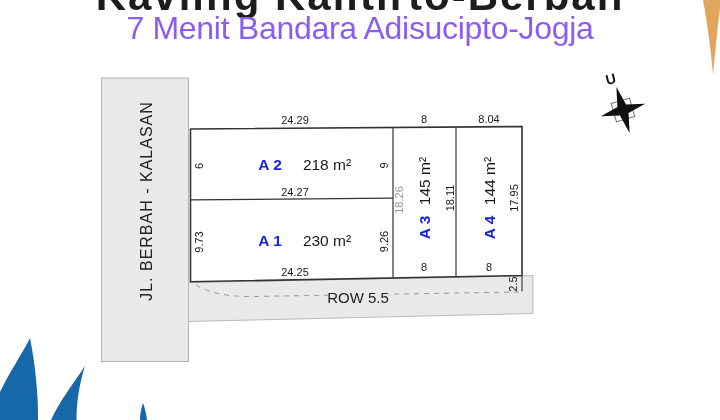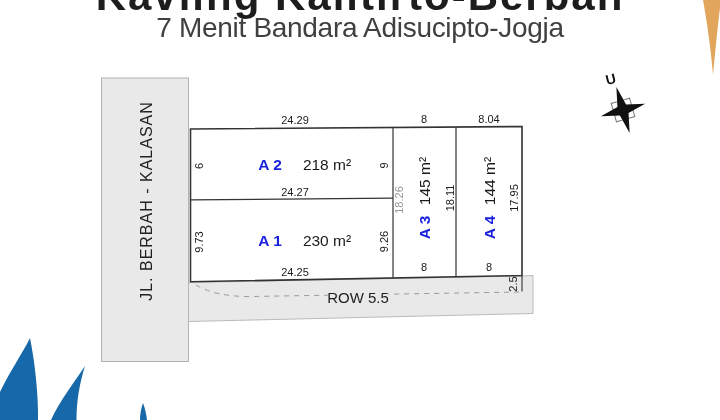--- a/index.html
+++ b/index.html
@@ -8,21 +8,21 @@
     background:#ffffff;
     font-family:"Liberation Sans", sans-serif;
   }
   .title{
     position:absolute;top:-25px;left:0;width:720px;text-align:center;
     font-size:42px;line-height:42px;font-weight:bold;color:#1d1d1d;
     letter-spacing:2px;white-space:nowrap;
   }
   .subtitle{
     position:absolute;top:11px;left:0;width:720px;text-align:center;
-    font-size:28px;line-height:34px;font-weight:normal;color:#404040;
+    font-size:32px;line-height:34px;font-weight:normal;color:#8b5cf6;
     letter-spacing:-0.3px;white-space:nowrap;
   }
   svg{position:absolute;left:0;top:0;}
   svg text{font-family:"Liberation Sans", sans-serif;fill:#1a1a1a;}
   .dim{font-size:11px;}
   .dim-gray{fill:#979797;}
   .plot-id{font-size:15.5px;font-weight:bold;fill:#1a22de;}
   .plot-area{font-size:15.5px;fill:#1a1a1a;}
   .road-label{font-size:16px;fill:#222222;letter-spacing:1px;}
   .row-label{font-size:15px;fill:#222222;}

